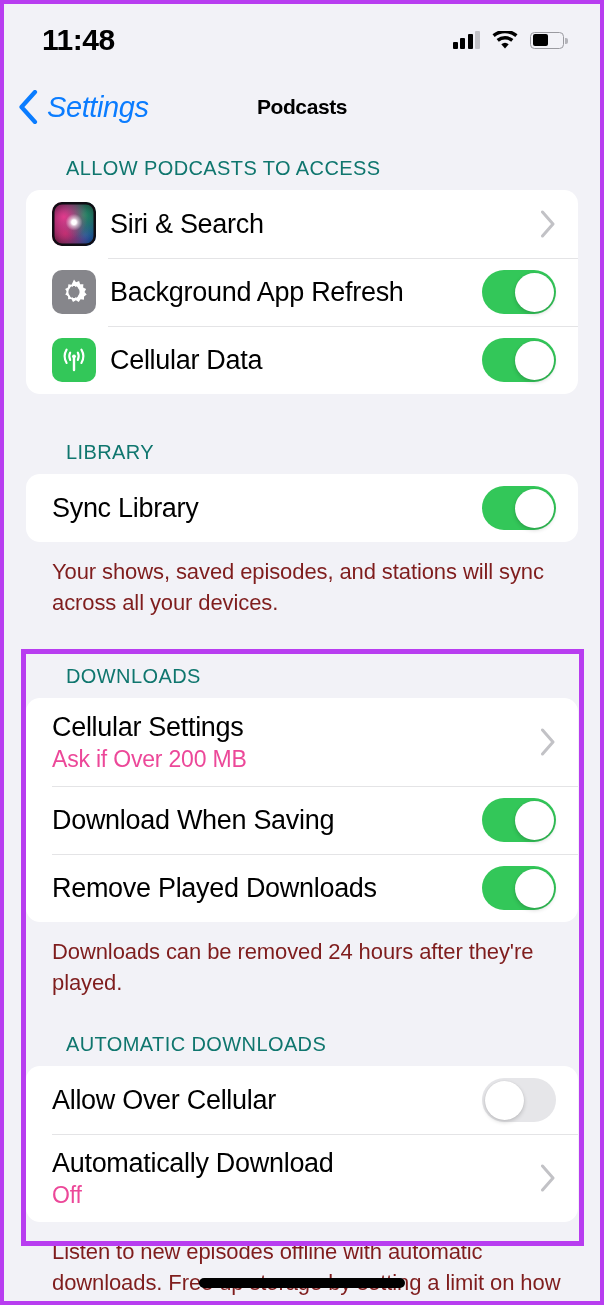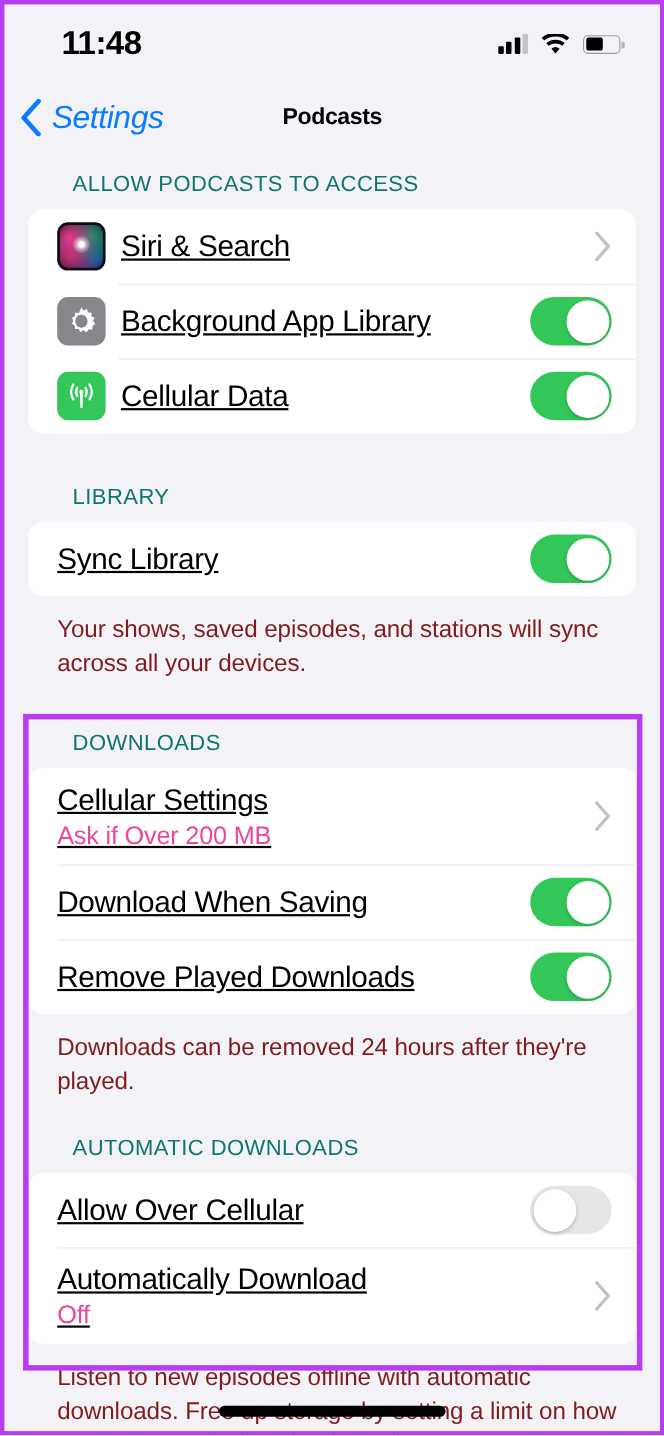--- a/index.html
+++ b/index.html
@@ -40,21 +40,21 @@
   }
 
   
   .status-bar {
     position: absolute;
     left: 0; top: 0;
     width: 604px; height: 74px;
     display: flex;
     align-items: center;
     justify-content: space-between;
-    padding: 0 40px 0 56px;
+    padding: 0 40px 0 42px;
   }
   .status-time {
     font-size: 30px;
     font-weight: bold;
     color: #000;
     letter-spacing: -0.5px;
     margin-top: 6px;
   }
   .status-right {
     display: flex;
@@ -132,21 +132,20 @@
     background: #ffffff;
     border-radius: 14px;
     overflow: hidden;
   }
   .row {
     position: relative;
     display: flex;
     align-items: center;
     min-height: 68px;
     padding: 0 22px 0 26px;
-    text-decoration: underline;
   }
   .row + .row::before {
     content: "";
     position: absolute;
     left: 26px; right: 0; top: 0;
     height: 1px;
     background: #e4e4e6;
   }
   .row.has-icon + .row.has-icon::before { left: 82px; }
 
@@ -301,21 +300,21 @@
               <path d="M16 3.5 18 6.2l3.1-1.2 1 3.2 3.3.1-.3 3.3 3 1.4-1.6 2.9 2.2 2.5-2.6 2-0.2 3.3-3.3-.4-1.9 2.7-2.8-1.7-2.9 1.6-1.6-2.9-3.3.2.1-3.3-3-1.5 1.9-2.7-2-2.6 2.9-1.6.4-3.3 3.2.6z"></path>
             </g>
             <circle cx="16" cy="16" r="7.6" fill="#ffffff"></circle>
             <circle cx="16" cy="16" r="5.6" fill="#86868b"></circle>
             <rect x="15" y="10" width="2" height="12" fill="#86868b"></rect>
             <rect x="10" y="15" width="12" height="2" fill="#86868b" transform="rotate(60 16 16)"></rect>
             <rect x="10" y="15" width="12" height="2" fill="#86868b" transform="rotate(-60 16 16)"></rect>
           </svg>
         </div>
         <div class="row-text">
-          <div class="row-title">Background App Library</div>
+          <div class="row-title">Background App Refresh</div>
         </div>
         <div class="toggle on">
             <div class="knob"></div>
           </div>
       </div>
 
       <div class="row has-icon">
         <div class="row-icon icon-cell">
           <svg width="30" height="30" viewBox="0 0 30 30" fill="none" stroke="#ffffff" stroke-width="2.1" stroke-linecap="round">
             <path d="M11.2 7.6a8 8 0 0 0 0 7.4"></path>

